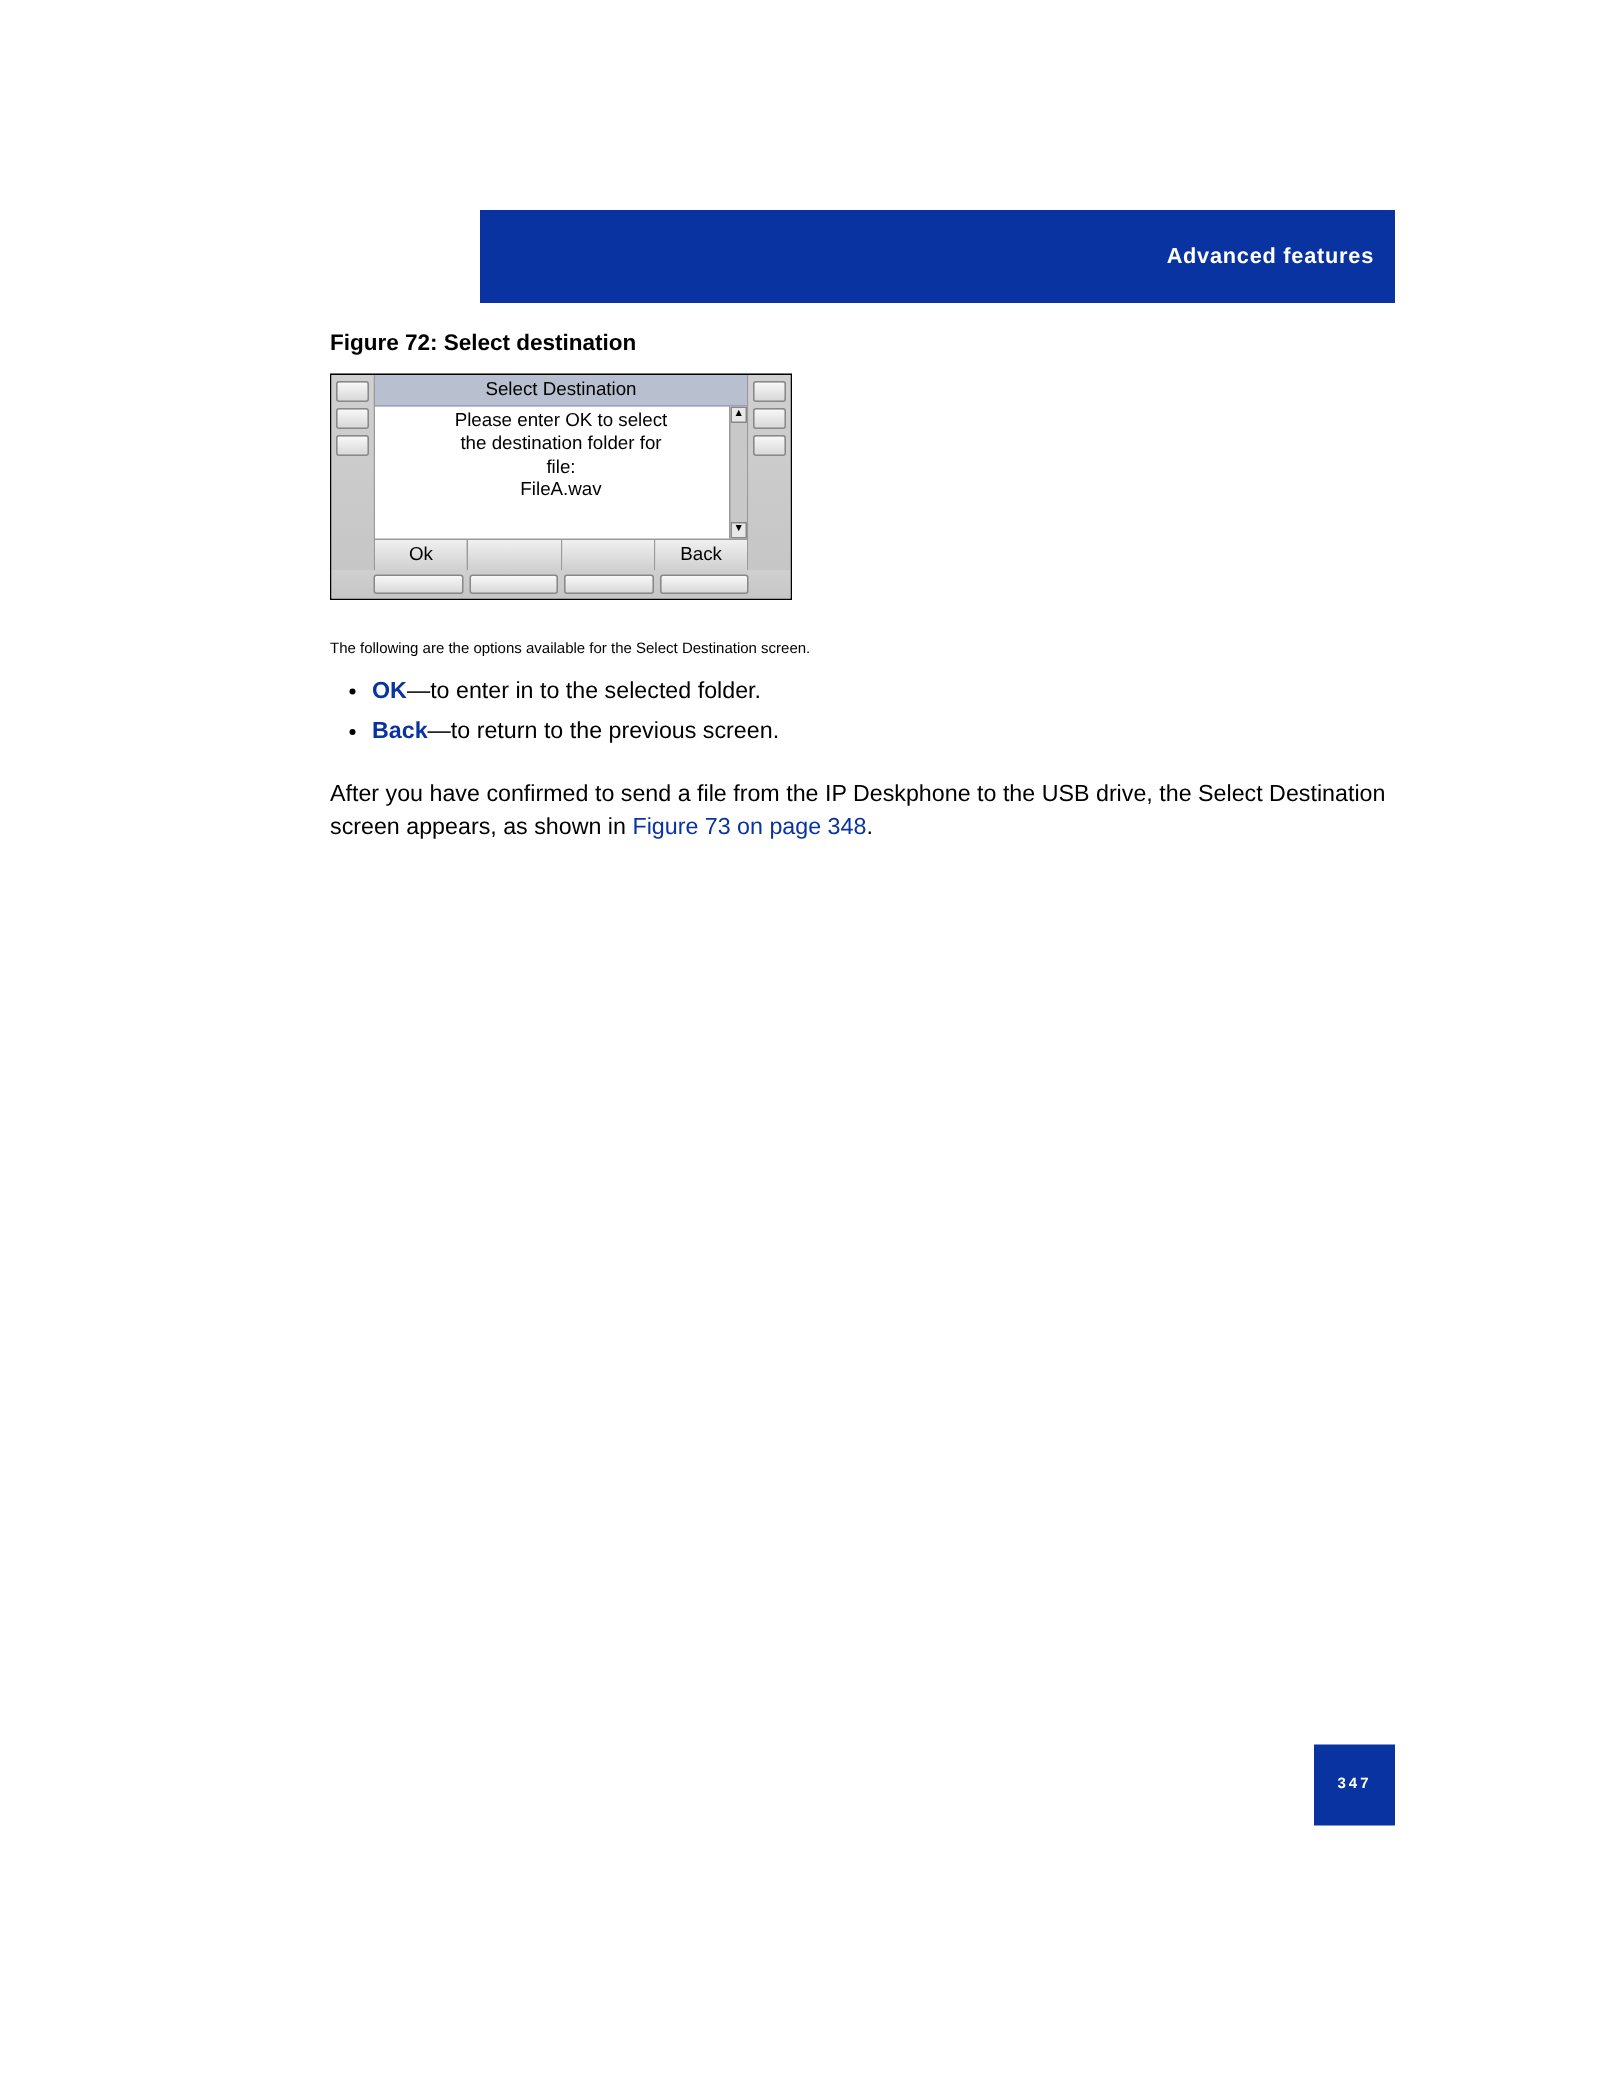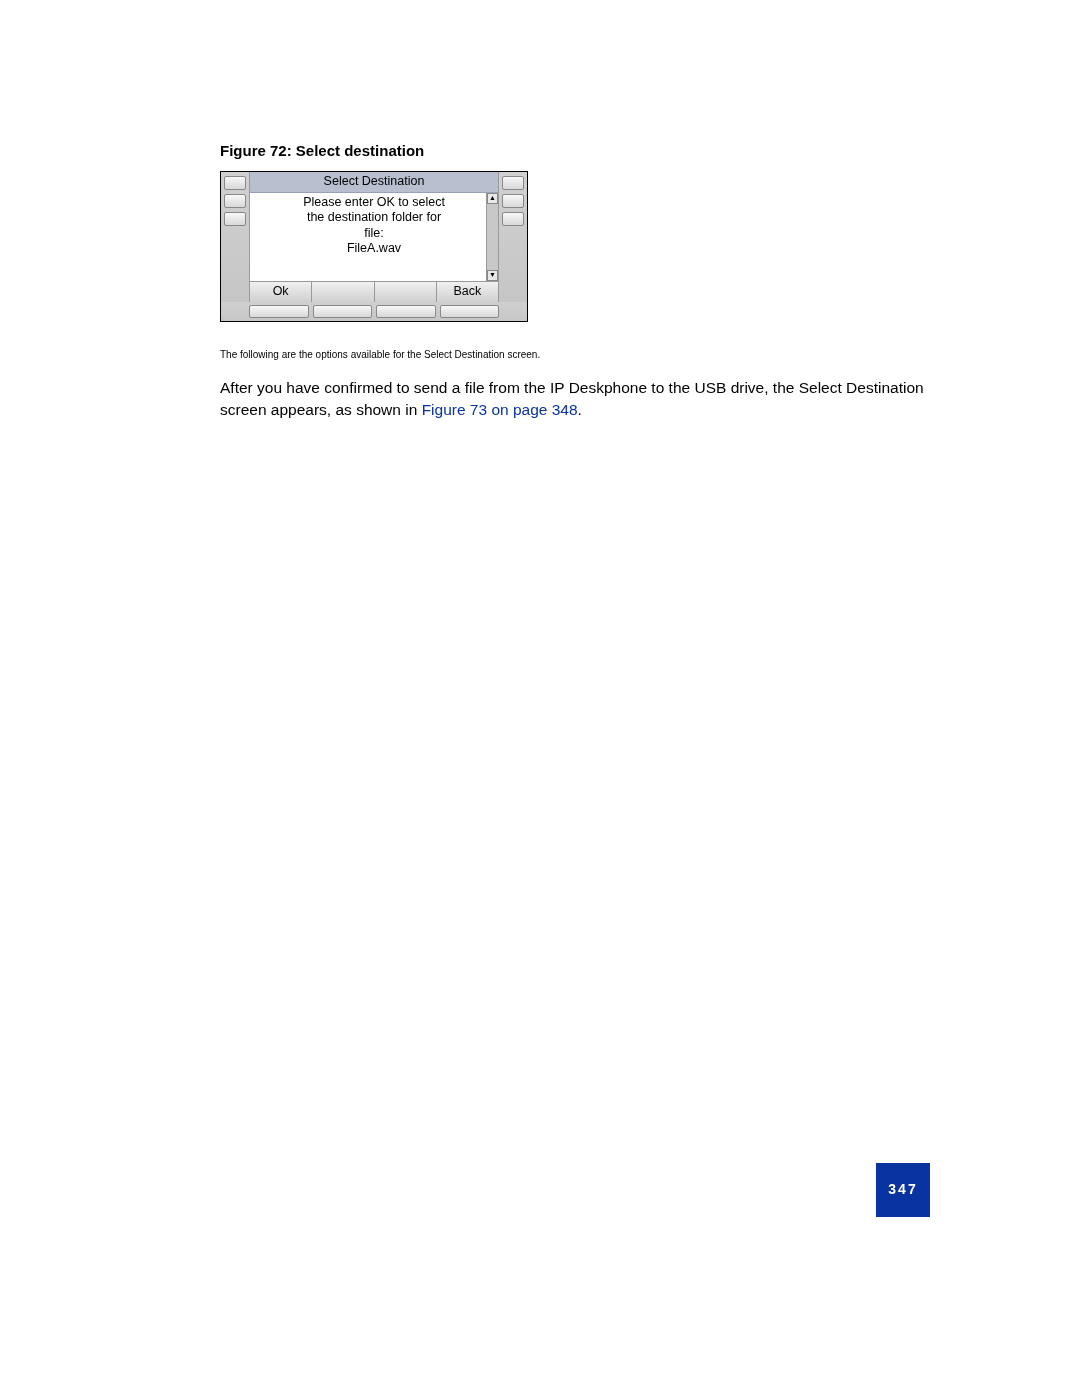--- a/index.html
+++ b/index.html
@@ -65,21 +65,21 @@
   }
   .page-number-box {
     position: absolute;
     right: 150px;
     bottom: 180px;
     width: 54px;
     height: 54px;
     background: #0933a0;
     color: #ffffff;
     font-weight: bold;
-    font-size: 14px;
+    font-size: 10px;
     display: flex;
     align-items: center;
     justify-content: center;
     letter-spacing: 2px;
   }
 
   
   .phone-fig {
     width: 308px;
     border: 1px solid #000;
@@ -177,20 +177,23 @@
     background: linear-gradient(#f8f8f8,#d8d8d8);
     border: 1px solid #888;
     border-radius: 2px;
   }
 </style>
 </head>
 <body>
 
 <div class="page">
 
+  <div class="header-bar">
+    <span class="header-text">Advanced features</span>
+  </div>
 
 
   <div class="fig-caption">Figure 72: Select destination</div>
 
   <div class="phone-fig">
     <div class="phone-row">
       <div class="side-col">
         <div class="side-btn"></div>
         <div class="side-btn"></div>
         <div class="side-btn"></div>
@@ -226,20 +229,28 @@
     <div class="hard-row">
       <div class="hard-btn"></div>
       <div class="hard-btn"></div>
       <div class="hard-btn"></div>
       <div class="hard-btn"></div>
     </div>
   </div>
 
   <p class="body-text2">The following are the options available for the Select Destination screen.</p>
 
+  <ul class="options">
+    <li>
+      <span class="bold-blue">OK</span><span>—to enter in to the selected folder.</span>
+    </li>
+    <li>
+      <span class="bold-blue">Back</span><span>—to return to the previous screen.</span>
+    </li>
+  </ul>
 
   <p class="body-text">
     <span>After you have confirmed to send a file from the IP Deskphone to the USB drive, the Select Destination screen appears, as shown in </span><span class="xref">Figure 73 on page 348</span><span>.</span>
   </p>
 
   <div class="page-number-box">347</div>
 
 </div>
 
 </body></html>

